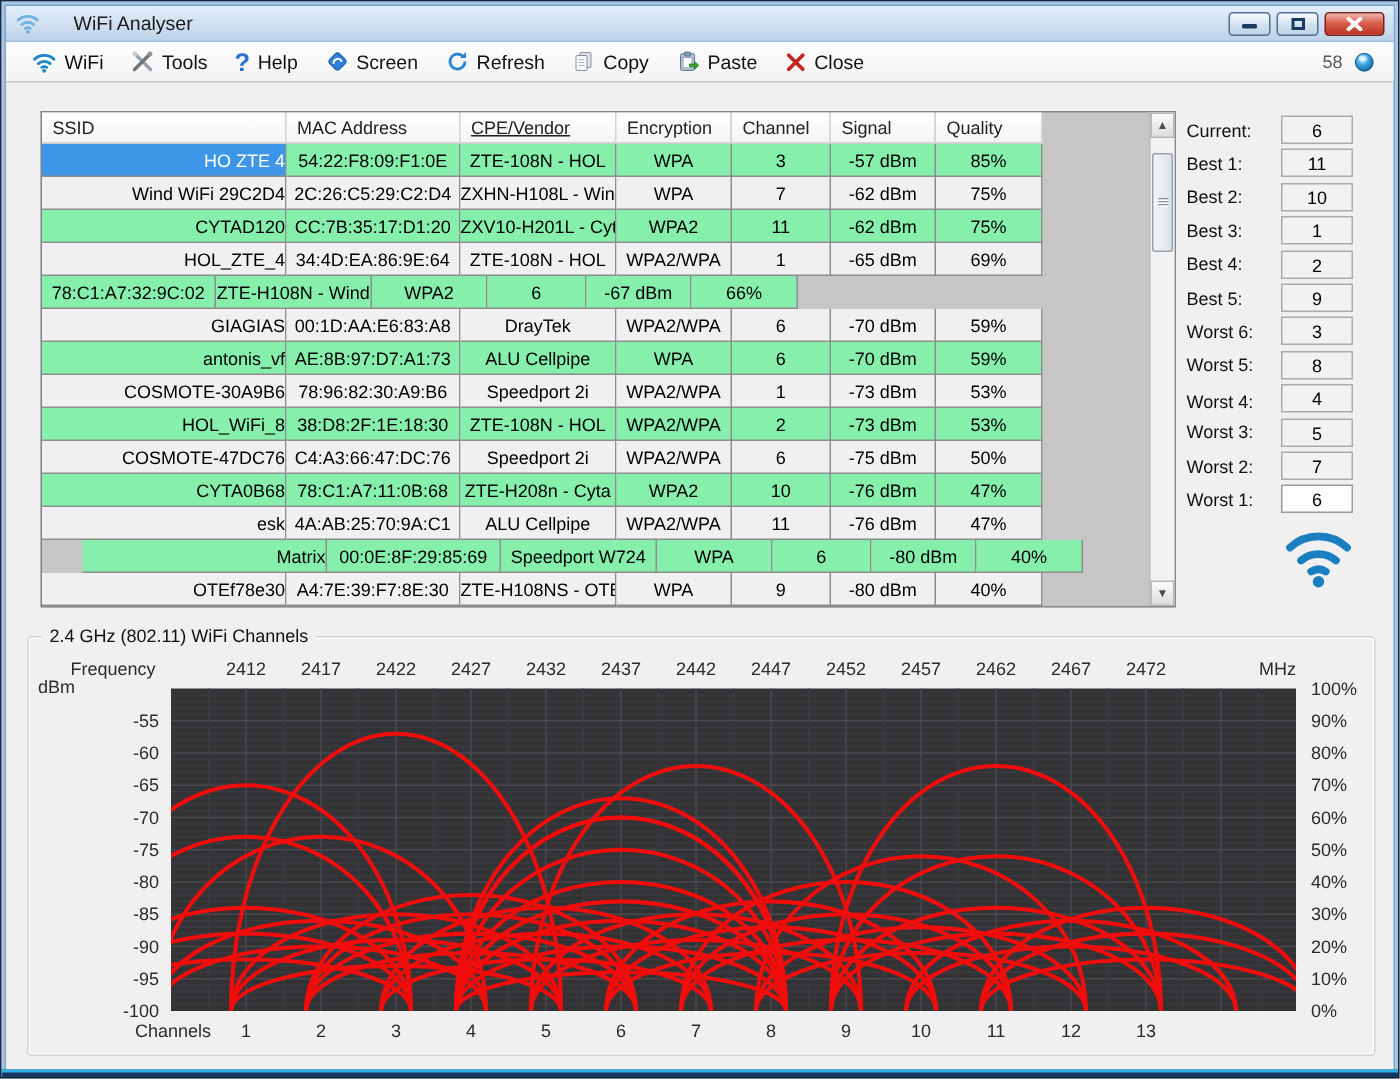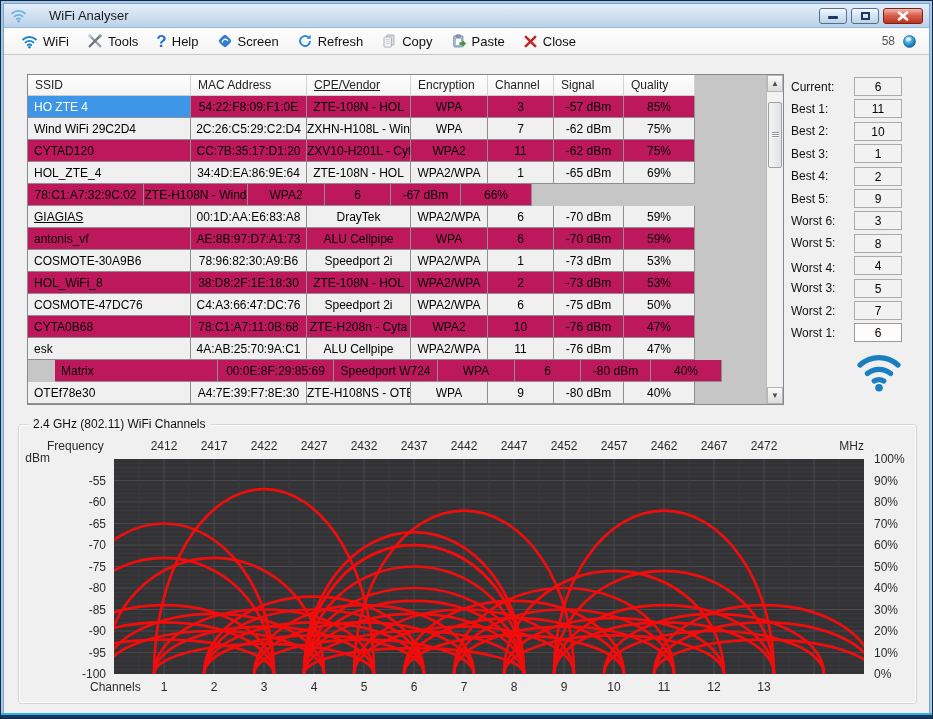--- a/index.html
+++ b/index.html
@@ -23,24 +23,24 @@
   .tb-count{font-size:12px;color:#555;}
   
   .listview{position:absolute;left:26px;top:73px;width:757px;height:331px;border:1px solid #828790;background:#c6c6c6;}
   .lv-header{position:absolute;left:0;top:0;height:28px;display:flex;}
   .hcell{height:21px;background:linear-gradient(#ffffff,#f4f4f4);border-right:1px solid #d4d4d4;
     border-bottom:1px solid #cdcdcd;font-size:12px;color:#222;padding:3px 0 0 7px;}
   .lv-rows{position:absolute;left:0;top:21px;}
   .lrow{display:flex;height:22px;}
   .cell{height:22px;border-right:1px solid #8e8e8e;border-bottom:1px solid #8e8e8e;font-size:12px;color:#000;
     padding-top:4px;white-space:nowrap;overflow:hidden;}
-  .c-left{padding-left:6px;text-align:left;}
+  .c-left{padding-left:6px;text-align:right;}
   .c-center{text-align:center;}
   .row-alt .cell{background:#f0f0f0;}
-  .row-plain .cell{background:#be185d;}
+  .row-plain .cell{background:#86efac;}
   .cell.sel{background:#3d96e8 !important;color:#fff;}
   
   .vscroll{position:absolute;right:0;top:0;width:17px;height:329px;background:#f2f2f2;border-left:1px solid #b9b9b9;}
   .sbtn{position:absolute;left:0;width:16px;height:17px;background:linear-gradient(#fbfbfb,#dcdcdc);
     border:1px solid #b5b5b5;display:flex;align-items:center;justify-content:center;font-size:8px;color:#4d4d4d;}
   .sthumb{position:absolute;left:1px;width:14px;top:27px;height:66px;border:1px solid #98a0a8;border-radius:2px;
     background:linear-gradient(90deg,#f4f4f4,#dfe3e6);display:flex;align-items:center;justify-content:center;}
   .grip{width:7px;border-top:1px solid #8b949c;border-bottom:1px solid #fff;height:2px;}
   
   .stats{position:absolute;left:790px;top:76px;width:130px;}
@@ -225,21 +225,21 @@
         </div>
         <div class="lrow row-plain">
           <div class="cell c-center" style="width: 116px;">78:C1:A7:32:9C:02</div>
           <div class="cell c-center" style="width: 104px;">ZTE-H108N - Wind</div>
           <div class="cell c-center" style="width: 77px;">WPA2</div>
           <div class="cell c-center" style="width: 66px;">6</div>
           <div class="cell c-center" style="width: 70px;">-67 dBm</div>
           <div class="cell c-center" style="width: 71px;">66%</div>
         </div>
         <div class="lrow row-alt">
-          <div class="cell c-left" style="width: 163px; text-decoration: underline;">GIAGIAS</div>
+          <div class="cell c-left" style="width: 163px;">GIAGIAS</div>
           <div class="cell c-center" style="width: 116px;">00:1D:AA:E6:83:A8</div>
           <div class="cell c-center" style="width: 104px;">DrayTek</div>
           <div class="cell c-center" style="width: 77px;">WPA2/WPA</div>
           <div class="cell c-center" style="width: 66px;">6</div>
           <div class="cell c-center" style="width: 70px;">-70 dBm</div>
           <div class="cell c-center" style="width: 71px;">59%</div>
         </div>
         <div class="lrow row-plain">
           <div class="cell c-left" style="width: 163px;">antonis_vf</div>
           <div class="cell c-center" style="width: 116px;">AE:8B:97:D7:A1:73</div>

